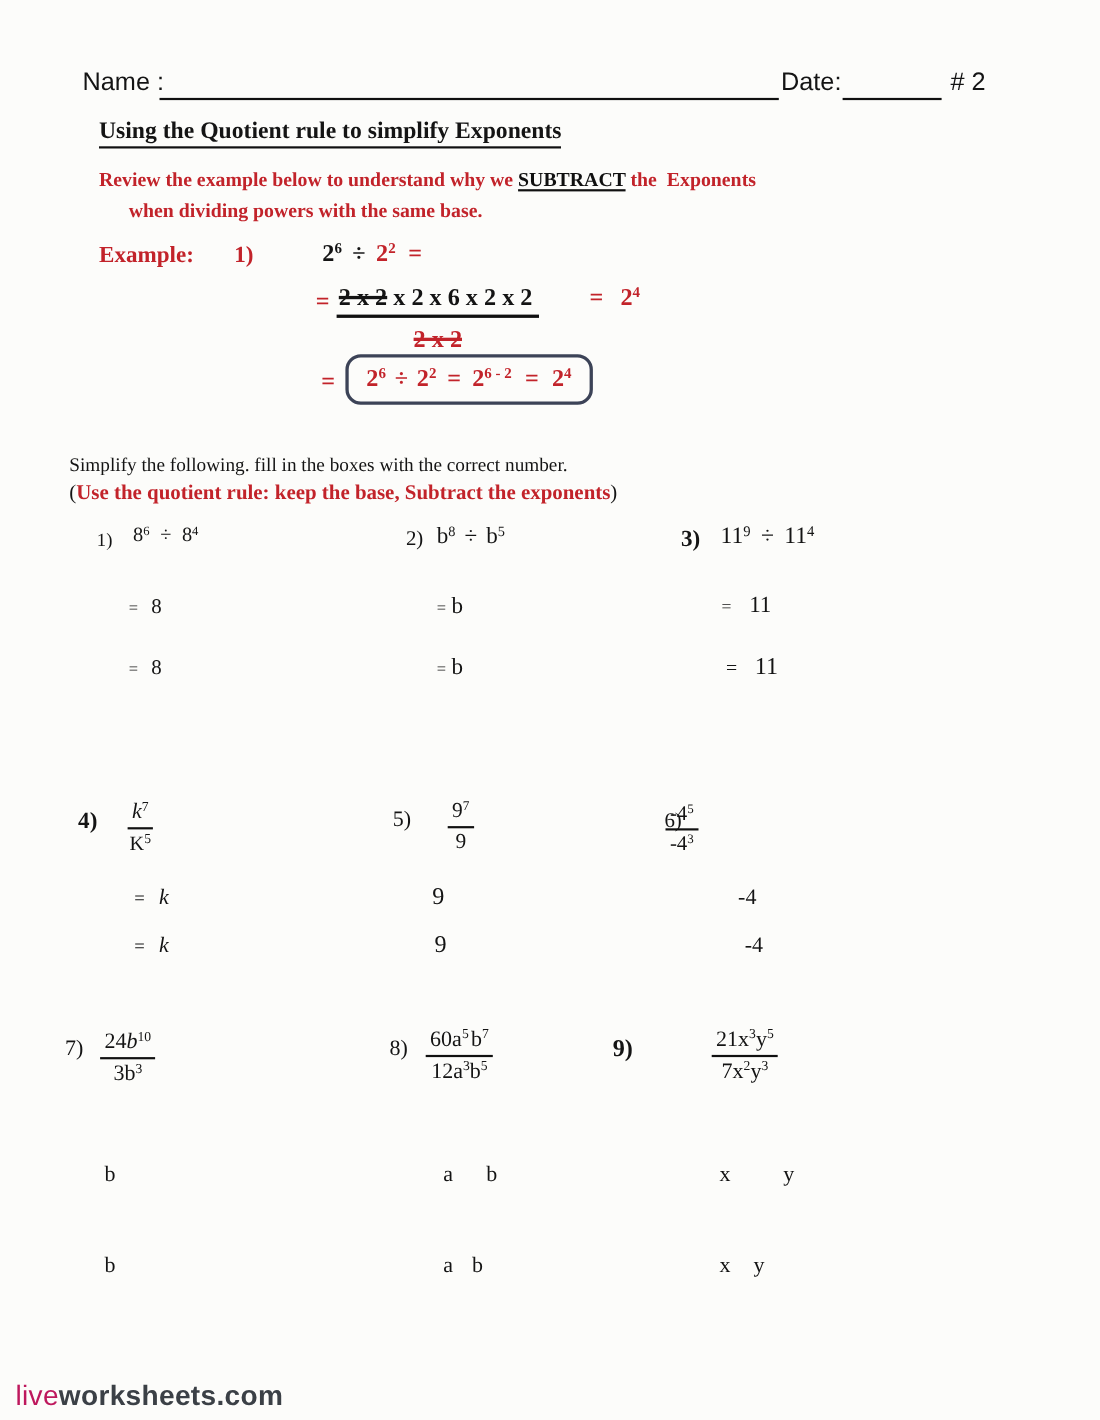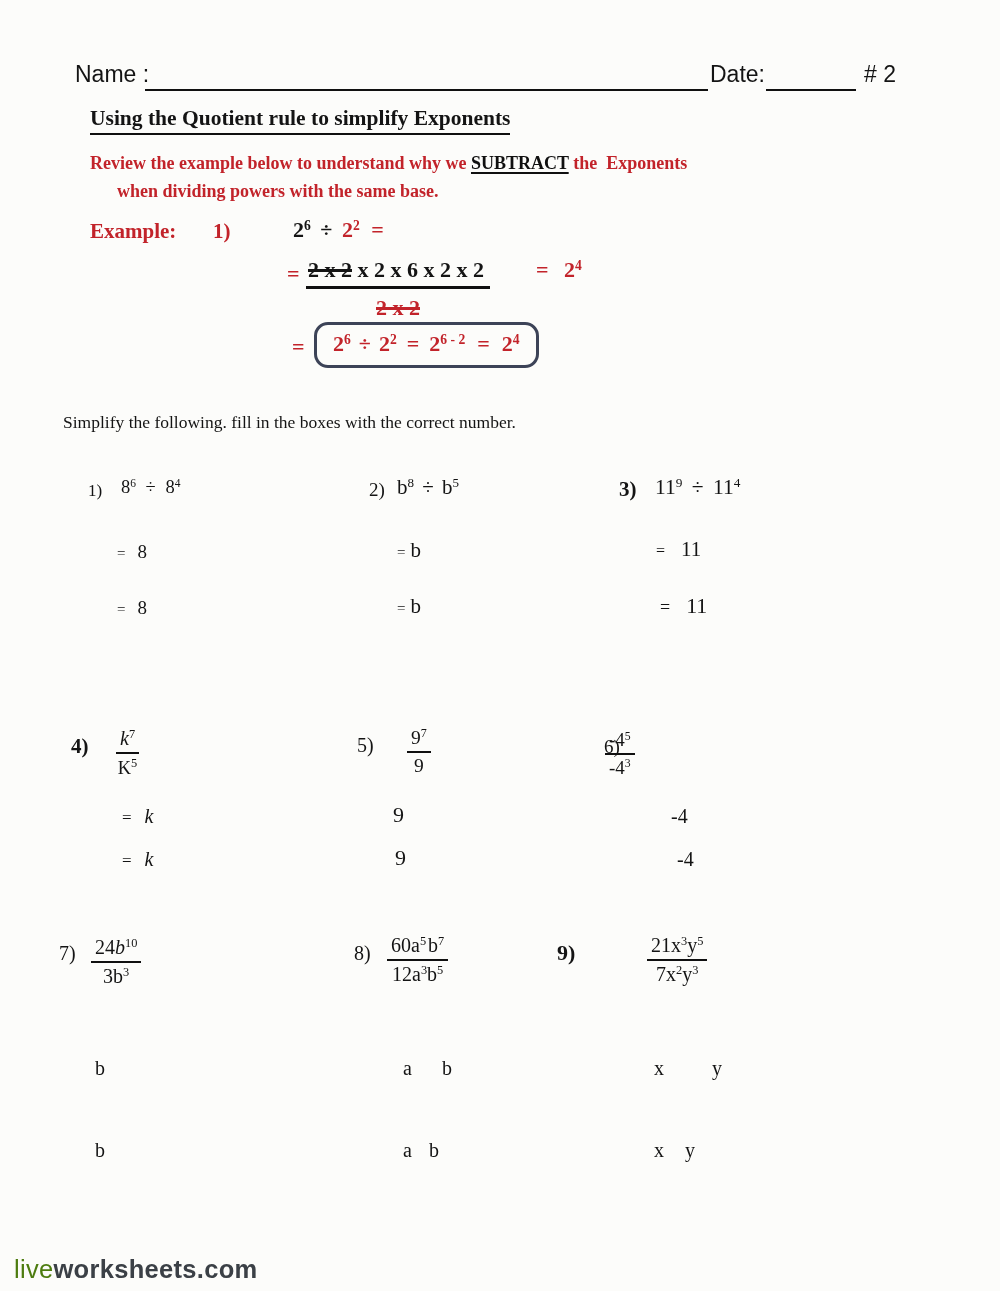--- a/index.html
+++ b/index.html
@@ -80,20 +80,23 @@
       <span style="margin:0 8px;" data-bind="example.boxed.op">÷</span>
       <span><span data-bind="example.boxed.b2">2</span><sup data-bind="example.boxed.e2">2</sup></span>
       <span style="margin:0 10px;" data-bind="example.boxed.eq1">=</span>
       <span><span data-bind="example.boxed.b3">2</span><sup data-bind="example.boxed.e3">6 - 2</sup></span>
       <span style="margin:0 12px;" data-bind="example.boxed.eq2">=</span>
       <span><span data-bind="example.boxed.b4">2</span><sup data-bind="example.boxed.e4">4</sup></span>
     </div>
   </div>
 
   <div class="abs" style="left:63px;top:412px;font-size:17.5px;" data-bind="instructions.line1">Simplify the following. fill in the boxes with the correct number.</div>
+  <div class="abs" style="left:63px;top:438px;font-size:19px;">
+    <span data-bind="instructions.paren_open">(</span><span class="b red" data-bind="instructions.red_text">Use the quotient rule: keep the base, Subtract the exponents</span><span data-bind="instructions.paren_close">)</span>
+  </div>
 
   <span class="abs" style="left:88px;top:481px;font-size:17px;" data-bind="problems.p1.label">1)</span>
   <div class="abs" style="left:121px;top:477px;font-size:18.5px;">
     <span data-bind="problems.p1.b1">8</span><sup data-bind="problems.p1.e1">6</sup>
     <span style="margin:0 5px;" data-bind="problems.p1.op">÷</span>
     <span data-bind="problems.p1.b2">8</span><sup data-bind="problems.p1.e2">4</sup>
   </div>
 
   <span class="abs" style="left:369px;top:479px;font-size:19px;" data-bind="problems.p2.label">2)</span>
   <div class="abs" style="left:397px;top:475px;font-size:21px;">
@@ -183,16 +186,16 @@
   <span class="abs" style="left:654px;top:1057px;font-size:20px;" data-bind="answers.r3a.v3a">x</span>
   <span class="abs" style="left:712px;top:1057px;font-size:20px;" data-bind="answers.r3a.v3b">y</span>
 
   <span class="abs" style="left:95px;top:1139px;font-size:20px;" data-bind="answers.r3b.v1">b</span>
   <span class="abs" style="left:403px;top:1139px;font-size:20px;" data-bind="answers.r3b.v2a">a</span>
   <span class="abs" style="left:429px;top:1139px;font-size:20px;" data-bind="answers.r3b.v2b">b</span>
   <span class="abs" style="left:654px;top:1139px;font-size:20px;" data-bind="answers.r3b.v3a">x</span>
   <span class="abs" style="left:685px;top:1139px;font-size:20px;" data-bind="answers.r3b.v3b">y</span>
 
   <div class="abs sans" style="left:14px;top:1255px;font-size:25.5px;letter-spacing:0.3px;">
-    <span style="color:#4d7c0f;" data-bind="footer.logo_light">live</span><span class="b" style="color:#3b4046;" data-bind="footer.logo_bold">worksheets.com</span>
+    <span style="color:#be185d;" data-bind="footer.logo_light">live</span><span class="b" style="color:#3b4046;" data-bind="footer.logo_bold">worksheets.com</span>
   </div>
 
 </div>
 
 </body></html>

